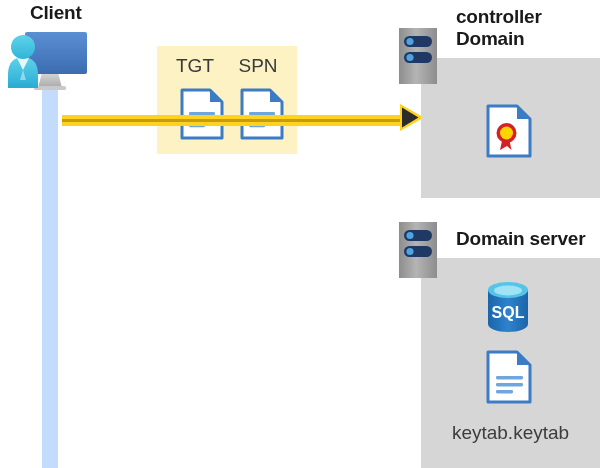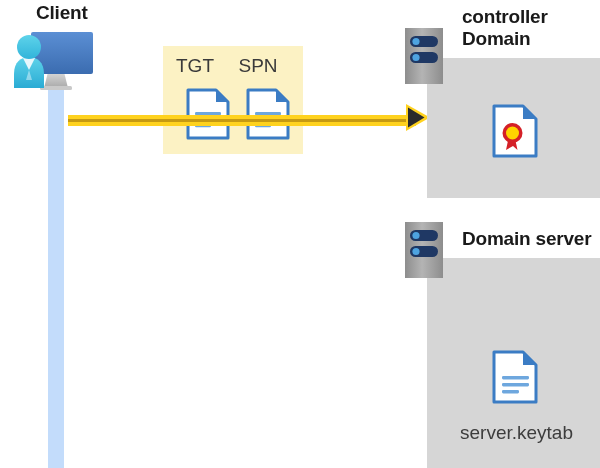--- a/index.html
+++ b/index.html
@@ -12,21 +12,21 @@
   }
   #canvas {
     position: relative;
     width: 600px;
     height: 468px;
     background: #ffffff;
     overflow: hidden;
   }
 
   
-  .abs { position: absolute; margin-left: 6px; }
+  .abs { position: absolute; }
 
   
   .title {
     font-family: "Liberation Sans", sans-serif;
     font-weight: bold;
     font-size: 19px;
     color: #1a1a1a;
     line-height: 22px;
     letter-spacing: -0.2px;
   }
@@ -271,26 +271,41 @@
         </linearGradient>
       </defs>
       <rect x="0" y="0" width="38" height="56" fill="url(#srvGrad2)"></rect>
       <rect x="5" y="8" width="28" height="11" rx="5.5" fill="#1f3864"></rect>
       <circle cx="11" cy="13.5" r="3.6" fill="#4ea3e0"></circle>
       <rect x="5" y="24" width="28" height="11" rx="5.5" fill="#1f3864"></rect>
       <circle cx="11" cy="29.5" r="3.6" fill="#4ea3e0"></circle>
     </svg>
   </div>
 
+  <div class="abs" id="sql-icon">
+    <svg width="48" height="52" viewBox="0 0 48 52" xmlns="http://www.w3.org/2000/svg">
+      <defs>
+        <linearGradient id="dbGrad" x1="0" y1="0" x2="1" y2="0">
+          <stop offset="0%" stop-color="#1b64aa"></stop>
+          <stop offset="50%" stop-color="#2e83cc"></stop>
+          <stop offset="100%" stop-color="#1b64aa"></stop>
+        </linearGradient>
+      </defs>
+      <path d="M4 9 L4 43 C4 47.5 12.9 51 24 51 C35.1 51 44 47.5 44 43 L44 9 Z" fill="url(#dbGrad)"></path>
+      <ellipse cx="24" cy="9" rx="20" ry="8" fill="#55c4e8"></ellipse>
+      <ellipse cx="24" cy="9.5" rx="14" ry="5" fill="#9fe3f4"></ellipse>
+      <text x="24" y="37" font-family="Liberation Sans, sans-serif" font-size="16" font-weight="bold" fill="#ffffff" text-anchor="middle">SQL</text>
+    </svg>
+  </div>
 
   <div class="abs" id="keytab-doc">
     <svg width="46" height="54" viewBox="0 0 46 54" xmlns="http://www.w3.org/2000/svg">
       <path d="M2 2 L31 2 L44 15 L44 52 L2 52 Z" fill="#ffffff" stroke="#3b7cc4" stroke-width="3" stroke-linejoin="round"></path>
       <path d="M31 2 L44 15 L31 15 Z" fill="#3b7cc4"></path>
       <rect x="10" y="26" width="27" height="3.4" rx="1.3" fill="#6ea7de"></rect>
       <rect x="10" y="33" width="27" height="3.4" rx="1.3" fill="#6ea7de"></rect>
       <rect x="10" y="40" width="17" height="3.4" rx="1.3" fill="#6ea7de"></rect>
     </svg>
   </div>
 
-  <div class="abs" id="keytab-label">server.keytab</div>
+  <div class="abs" id="keytab-label">keytab.keytab</div>
 
 </div>
 
 </body></html>

